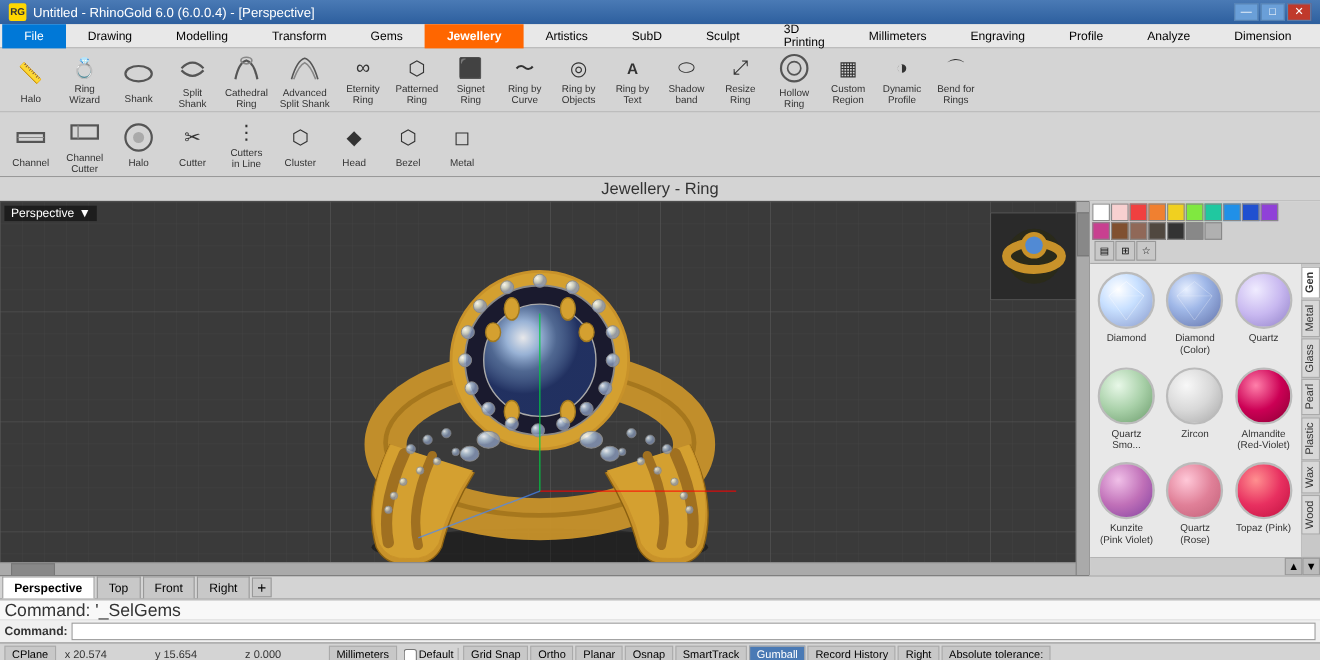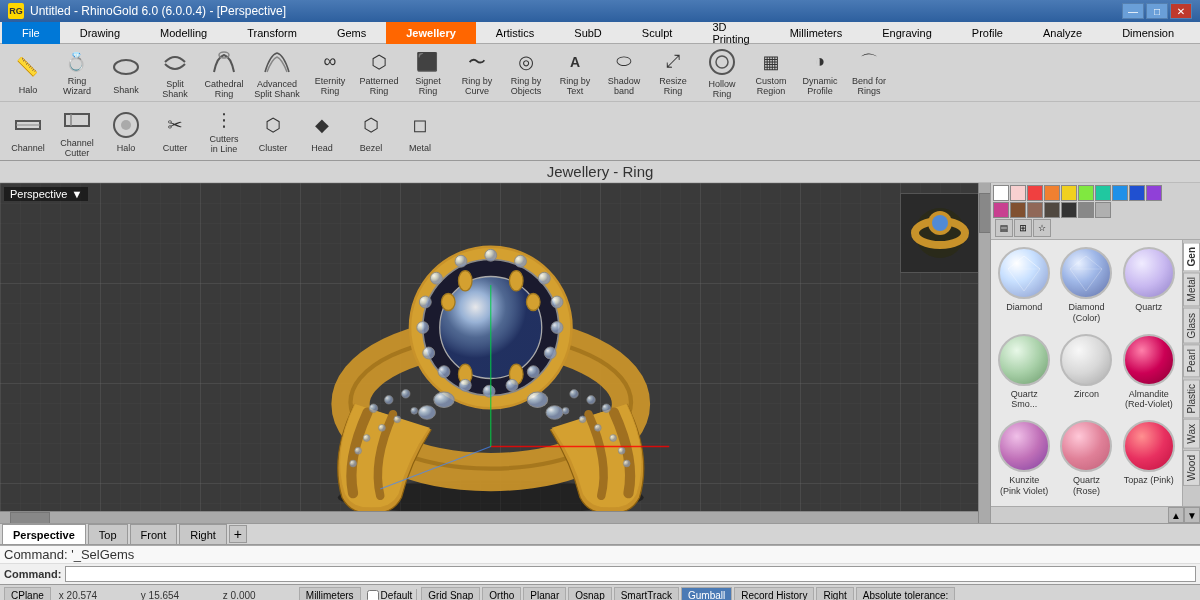--- a/index.html
+++ b/index.html
@@ -277,21 +277,21 @@
     }
 
     
     #command-area {
       background: #f0f0f0;
       border-top: 1px solid #aaa;
     }
     #cmd-output {
       height: 18px;
       padding: 1px 4px;
-      font-size: 13px;
+      font-size: 16px;
       color: #333;
       background: #f8f8f8;
       border-bottom: 1px solid #ddd;
     }
     #cmd-input-row {
       height: 20px;
       display: flex;
       align-items: center;
       padding: 0 4px;
       gap: 4px;

